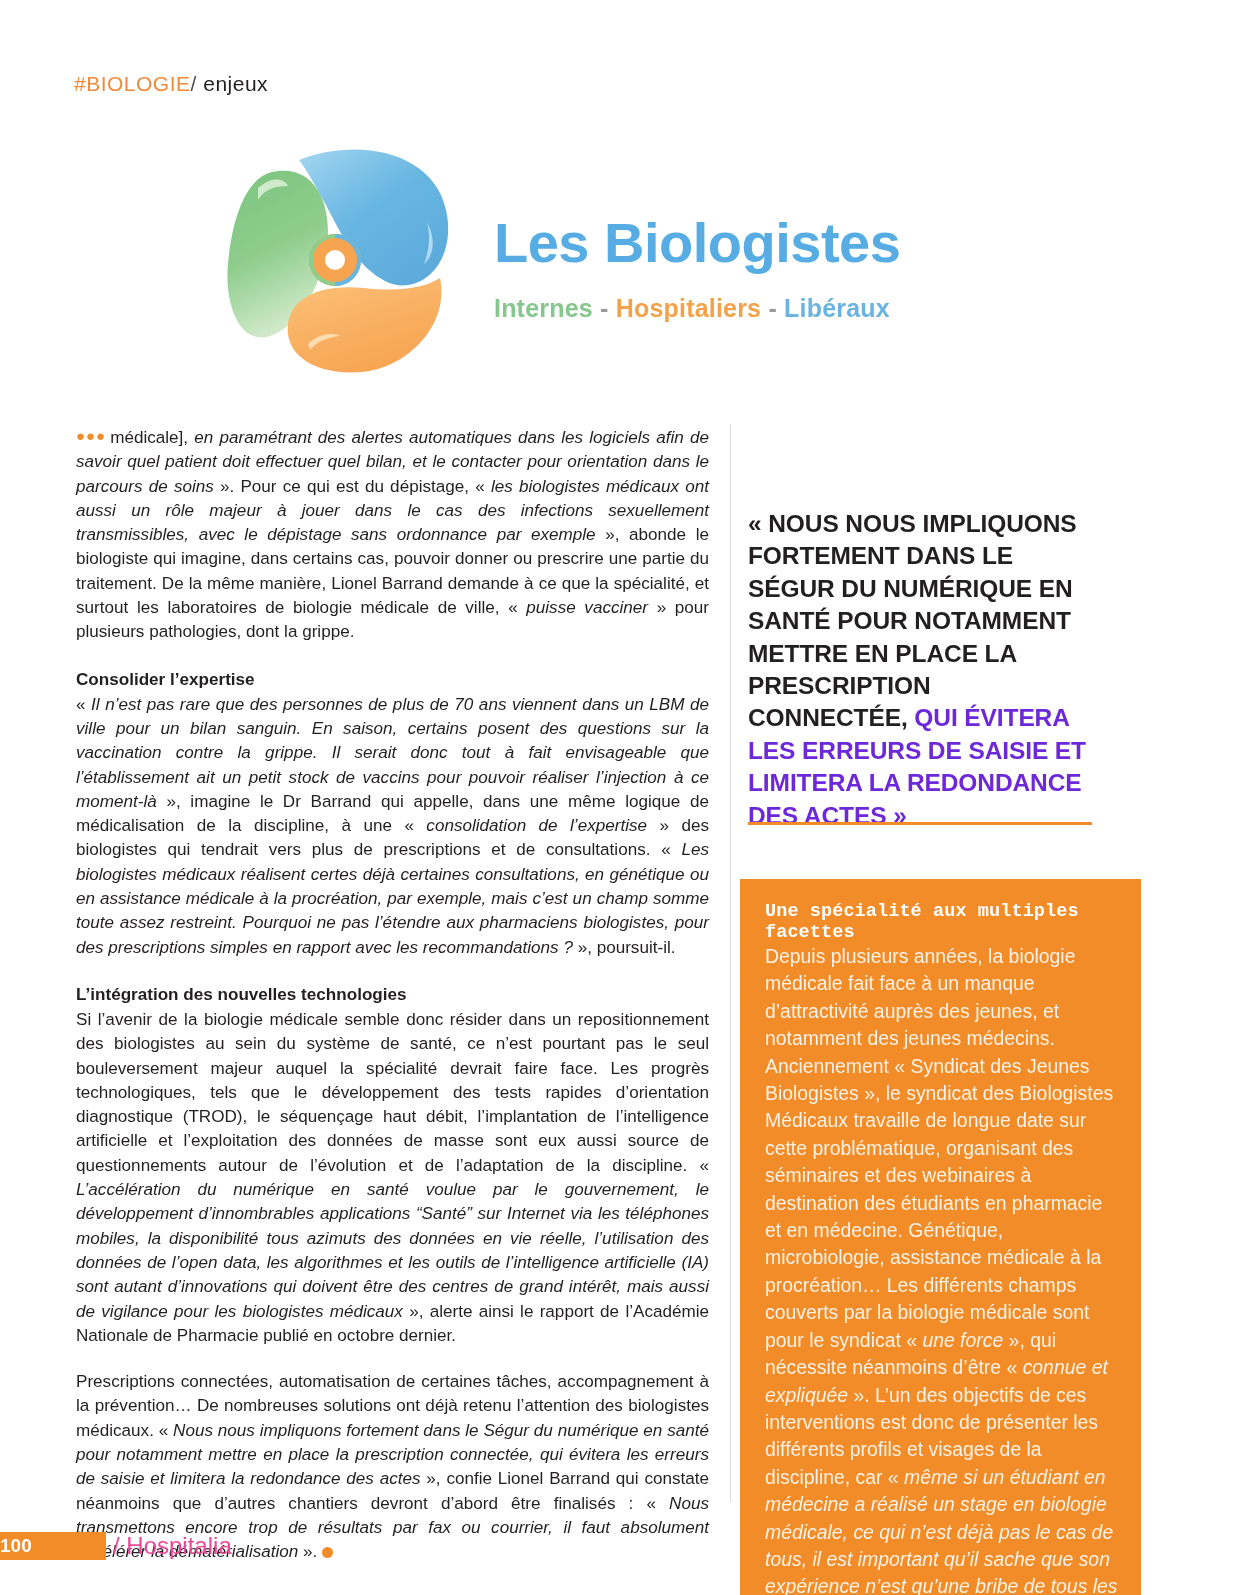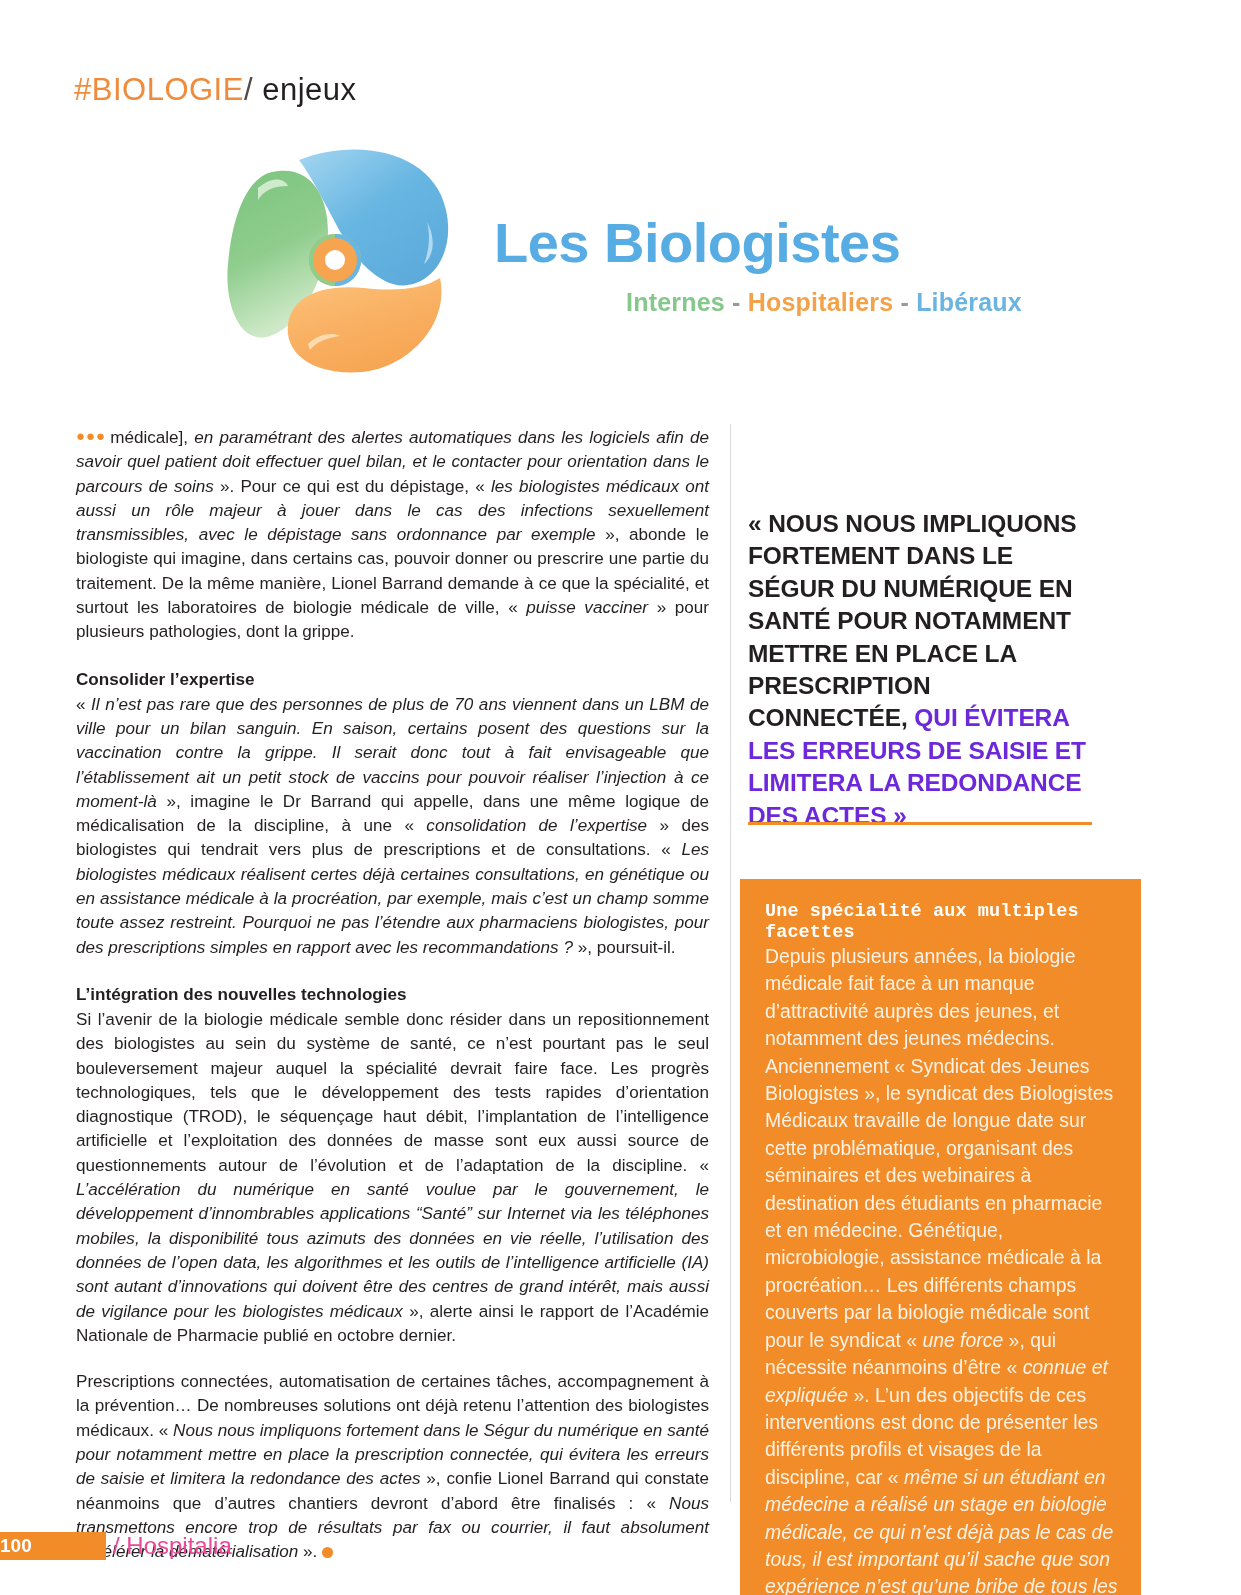--- a/index.html
+++ b/index.html
@@ -14,21 +14,21 @@
     font-family: "Liberation Sans", sans-serif;
     color: #231f20;
     overflow: hidden;
   }
 
   
   #kicker {
     position: absolute;
     left: 74px;
     top: 72px;
-    font-size: 31px;
+    font-size: 21px;
     letter-spacing: 0.5px;
     white-space: nowrap;
   }
   #kicker .hash { color: #ef8b3c; font-weight: 300; }
   #kicker .slash { color: #4d4d4d; font-weight: 300; }
   #kicker .sec { color: #231f20; font-weight: 400; }
 
   
   #masthead {
     position: absolute;
@@ -53,26 +53,25 @@
   #brand-title {
     font-size: 56px;
     line-height: 1.02;
     font-weight: 700;
     color: #57ade3;
     letter-spacing: -0.5px;
     margin-top: 34px;
   }
   #brand-title .ln { display: block; }
   #brand-sub {
-    margin-top: 17px;
+    margin-top: 23px;
     font-size: 25px;
     font-weight: 800;
     letter-spacing: 0.2px;
     white-space: nowrap;
-    text-align: center;
   }
   #brand-sub .w1 { color: #85c78c; }
   #brand-sub .w2 { color: #f3a24a; }
   #brand-sub .w3 { color: #6cb4e0; }
   #brand-sub .dash { color: #9a9a9a; }
 
   
   #col-left {
     position: absolute;
     left: 76px;

